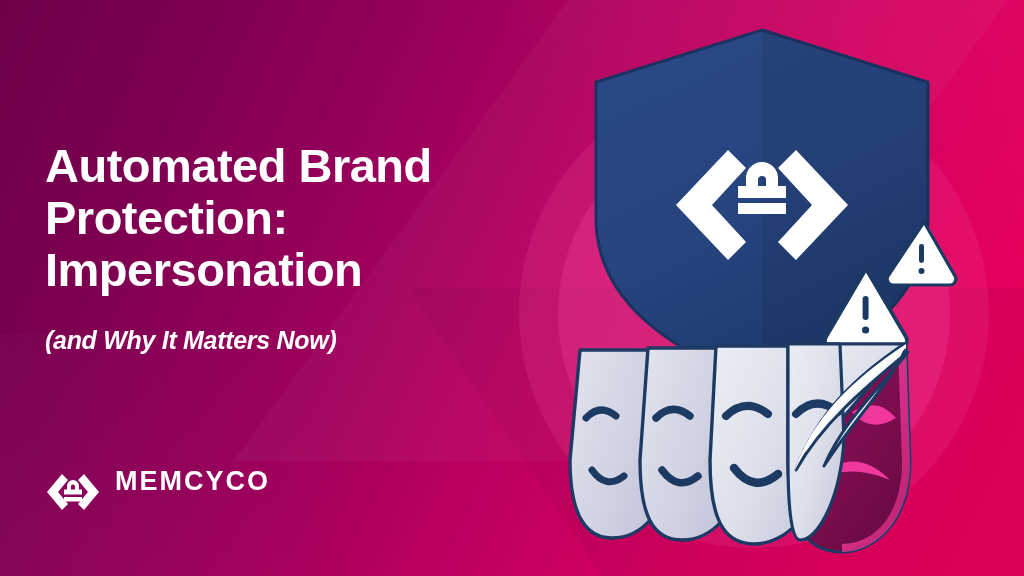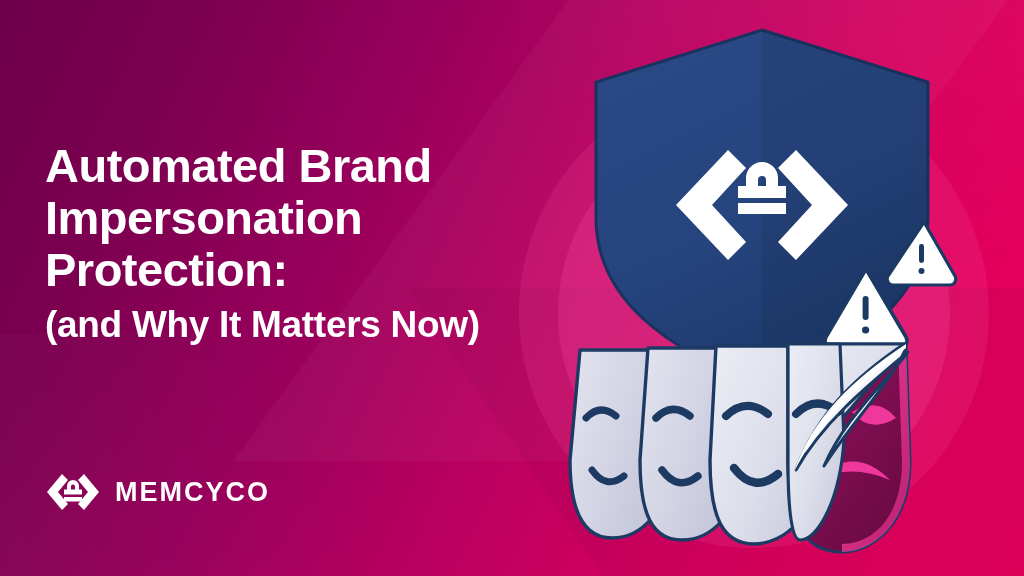--- a/index.html
+++ b/index.html
@@ -67,33 +67,34 @@
   .headline {
     color:#ffffff;
     font-size:47px;
     line-height:52px;
     font-weight:bold;
     letter-spacing:-0.5px;
   }
   .headline .ln { display:block; white-space:nowrap; }
   .subhead {
     color:#ffffff;
-    font-size:37px;
+    font-size:25px;
     line-height:40px;
     font-weight:bold;
     letter-spacing:-0.3px;
-    margin-top:9px;
+    margin-top:24px;
     white-space:nowrap;
+    font-style:italic;
   }
 
   
   .logo {
     position:absolute;
     left:45px; bottom:58px;
-    display:flex; align-items:center; gap:14px;
+    display:flex; align-items:flex-start; gap:14px;
   }
   .logo-mark { width:56px; height:52px; display:block; }
   .logo-word {
     color:#ffffff;
     font-size:27px;
     font-weight:bold;
     letter-spacing:2.0px;
   }
 
   
@@ -231,22 +232,22 @@
                  C 380 388, 344 420, 324 466
                  C 352 422, 390 384, 406 348 Z" fill="url(#gPeel)" stroke="#1d3a63" stroke-width="3" stroke-linejoin="round"></path>
         <path d="M 406 344 C 352 380, 312 418, 294 472 C 320 420, 360 384, 406 348 Z" fill="#ffffff"></path>
       </g>
     </svg>
   </div>
 
   <div class="copy">
     <h1 class="headline">
       <span class="ln">Automated Brand</span>
+      <span class="ln">Protection:</span>
       <span class="ln">Impersonation</span>
-      <span class="ln">Protection:</span>
     </h1>
     <div class="subhead">(and Why It Matters Now)</div>
   </div>
 
   <div class="logo">
     <span class="logo-mark-wrap">
       <svg class="logo-mark" viewBox="0 0 56 52" xmlns="http://www.w3.org/2000/svg" aria-hidden="true">
 
         <path d="M 2 26 L 17 8 L 23 14 L 13 26 L 23 38 L 17 44 Z" fill="#ffffff"></path>
 

